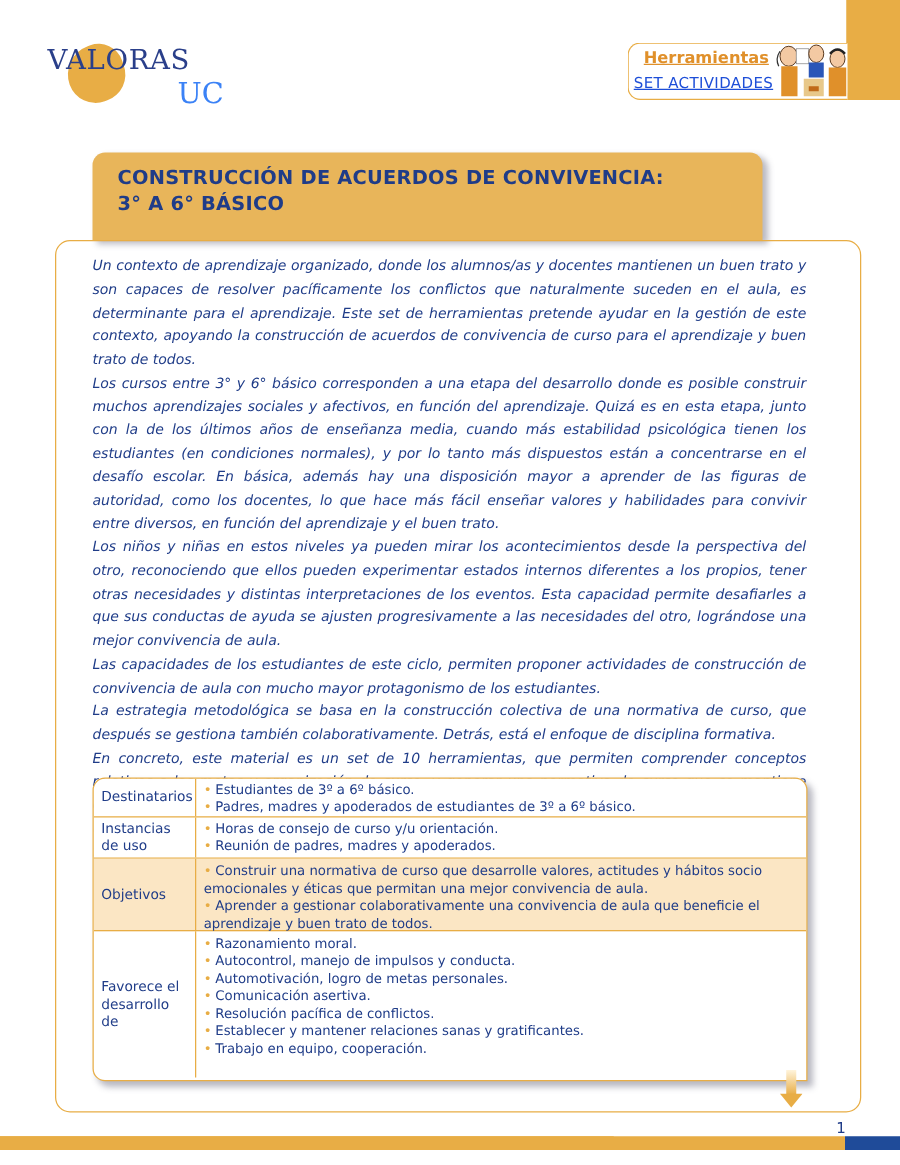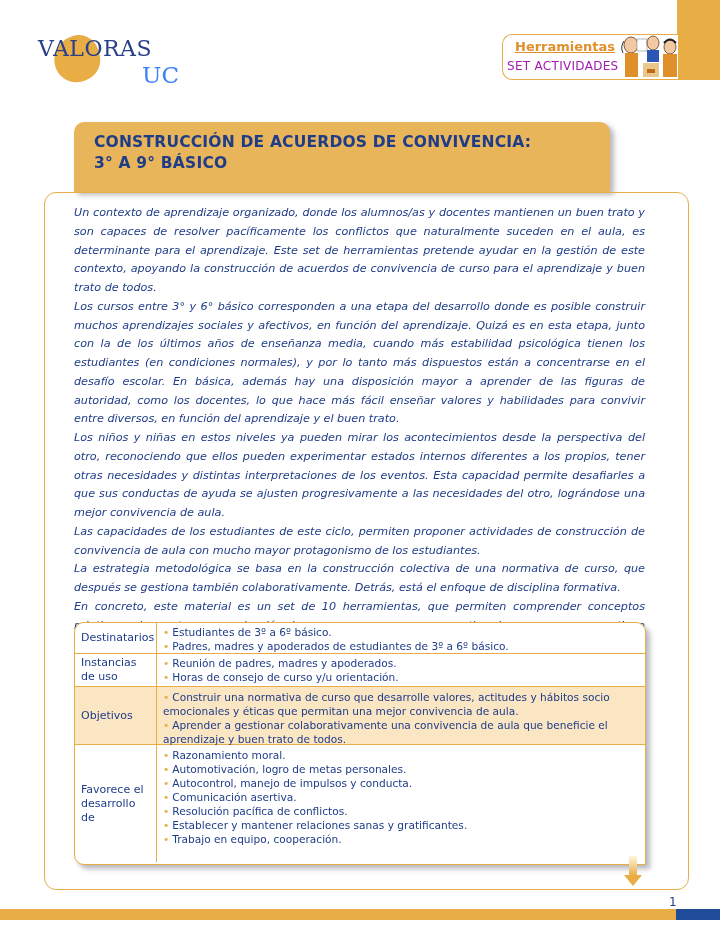--- a/index.html
+++ b/index.html
@@ -16,21 +16,21 @@
     .logo .t1 { position: absolute; left: 8px; top: 8px; font-family: "DejaVu Serif", serif; font-size: 22px;
       letter-spacing: 0.5px; color: #2a3f8a; }
     .logo .t2 { position: absolute; left: 76px; top: 34px; font-family: "DejaVu Serif", serif; font-size: 23px; color: #3b82f6; margin-left: 36px; }
 
     
     .badge { position: absolute; left: 502px; top: 34px; width: 176px; height: 46px;
       border: 1.5px solid #e8ad45; border-right: none; border-radius: 10px 0 0 10px; background: #fff; }
     .badge .h1 { position: absolute; left: 12px; top: 4px; font-family: "DejaVu Sans", sans-serif; font-weight: bold;
       font-size: 13px; color: #e0902a; text-decoration: underline; }
     .badge .h2 { position: absolute; left: 4px; top: 24px; font-family: "DejaVu Sans", sans-serif; font-size: 12px;
-      color: #a21caf; letter-spacing: 0.3px; }
+      color: #1d4ed8; letter-spacing: 0.3px; text-decoration: underline; }
     .badge .people { position: absolute; left: 114px; top: -2px; width: 64px; height: 46px; }
 
     
     .title-banner { position: absolute; left: 74px; top: 122px; width: 536px; height: 70px; background: #e8b55a;
       border-radius: 10px 10px 0 0; box-shadow: 4px 3px 5px rgba(100,100,120,0.45); }
     .title-banner .line { position: absolute; left: 20px; font-family: "DejaVu Sans", sans-serif; font-weight: bold;
       font-size: 15.5px; color: #1f3c88; letter-spacing: 0.2px; text-align: center; }
     .title-banner .l1 { top: 11px; }
     .title-banner .l2 { top: 32px; }
 
@@ -93,21 +93,21 @@
     <rect x="26" y="30" width="16" height="14" fill="#e8c88a"></rect>
     <rect x="30" y="36" width="8" height="4" fill="#c06a1a"></rect>
     <ellipse cx="53" cy="14" rx="6" ry="7" fill="#f3c9a3" stroke="#5a3a20" stroke-width="0.8"></ellipse>
     <path d="M47 10 Q53 3 59 10" stroke="#222" stroke-width="2" fill="none"></path>
     <rect x="46" y="21" width="14" height="23" fill="#e0902a"></rect>
   </svg>
 </div>
 
 <div class="title-banner">
   <div class="line l1">CONSTRUCCIÓN DE ACUERDOS DE CONVIVENCIA:</div>
-  <div class="line l2">3° A 9° BÁSICO</div>
+  <div class="line l2">3° A 6° BÁSICO</div>
 </div>
 
 <div class="frame"></div>
 
 <div class="body-text">
   <p>Un contexto de aprendizaje organizado, donde los alumnos/as y docentes mantienen un buen trato y son capaces de resolver pacíficamente los conflictos que naturalmente suceden en el aula,  es determinante para el aprendizaje. Este set de herramientas pretende ayudar en la gestión de este contexto, apoyando la construcción de acuerdos de convivencia de curso para el aprendizaje y buen trato de todos.</p>
   <p>Los cursos entre 3° y 6° básico corresponden a una etapa del desarrollo donde es posible construir muchos aprendizajes  sociales y afectivos, en función del aprendizaje. Quizá es en esta etapa, junto con la de los últimos años de enseñanza media, cuando más estabilidad psicológica tienen los estudiantes (en condiciones normales), y por lo tanto más dispuestos están a concentrarse en el desafío escolar. En básica, además hay una disposición mayor a aprender de las figuras de autoridad, como los docentes, lo que hace más fácil enseñar valores y habilidades para convivir entre diversos, en función del aprendizaje y el buen trato.</p>
   <p>Los niños y niñas en estos niveles ya pueden mirar los acontecimientos desde la perspectiva del otro, reconociendo que ellos pueden experimentar estados internos diferentes a los propios, tener otras necesidades y distintas interpretaciones de los eventos. Esta capacidad permite desafiarles a que sus conductas de ayuda se ajusten progresivamente a las necesidades del otro, lográndose una mejor convivencia de aula.</p>
   <p>Las capacidades de los estudiantes de este ciclo, permiten proponer actividades de construcción de convivencia de aula con mucho mayor protagonismo de los estudiantes.</p>
   <p>La estrategia metodológica se basa en la construcción colectiva de una normativa de curso, que después se gestiona también colaborativamente. Detrás, está el enfoque de disciplina formativa.</p>
@@ -118,37 +118,37 @@
   <div class="row r1">
     <div class="label">Destinatarios</div>
     <div class="cell">
       <div class="item"><span class="bullet">•</span><span>Estudiantes de 3º a 6º básico.</span></div>
       <div class="item"><span class="bullet">•</span><span>Padres, madres y apoderados de estudiantes de 3º a 6º básico.</span></div>
     </div>
   </div>
   <div class="row r2">
     <div class="label">Instancias de uso</div>
     <div class="cell">
+      <div class="item"><span class="bullet">•</span><span>Horas de consejo de curso y/u orientación.</span></div>
       <div class="item"><span class="bullet">•</span><span>Reunión de padres, madres y apoderados.</span></div>
-      <div class="item"><span class="bullet">•</span><span>Horas de consejo de curso y/u orientación.</span></div>
     </div>
   </div>
   <div class="row r3 shaded">
     <div class="label">Objetivos</div>
     <div class="cell">
       <div class="item wrap"><span class="bullet">•</span><span>Construir una normativa de curso que desarrolle valores, actitudes y hábitos  socio emocionales y éticas que permitan una mejor convivencia de aula.</span></div>
       <div class="item wrap"><span class="bullet">•</span><span>Aprender a gestionar colaborativamente una convivencia de aula que beneficie el aprendizaje y buen trato de todos.</span></div>
     </div>
   </div>
   <div class="row r4">
     <div class="label">Favorece el desarrollo de</div>
     <div class="cell">
       <div class="item"><span class="bullet">•</span><span>Razonamiento moral.</span></div>
+      <div class="item"><span class="bullet">•</span><span>Autocontrol, manejo de impulsos y conducta.</span></div>
       <div class="item"><span class="bullet">•</span><span>Automotivación, logro de metas personales.</span></div>
-      <div class="item"><span class="bullet">•</span><span>Autocontrol, manejo de impulsos y conducta.</span></div>
       <div class="item"><span class="bullet">•</span><span>Comunicación asertiva.</span></div>
       <div class="item"><span class="bullet">•</span><span>Resolución pacífica de conflictos.</span></div>
       <div class="item"><span class="bullet">•</span><span>Establecer y mantener relaciones sanas y gratificantes.</span></div>
       <div class="item"><span class="bullet">•</span><span>Trabajo en equipo, cooperación.</span></div>
     </div>
   </div>
 </div>
 
 <svg class="arrow" viewBox="0 0 18 32">
   <defs>

